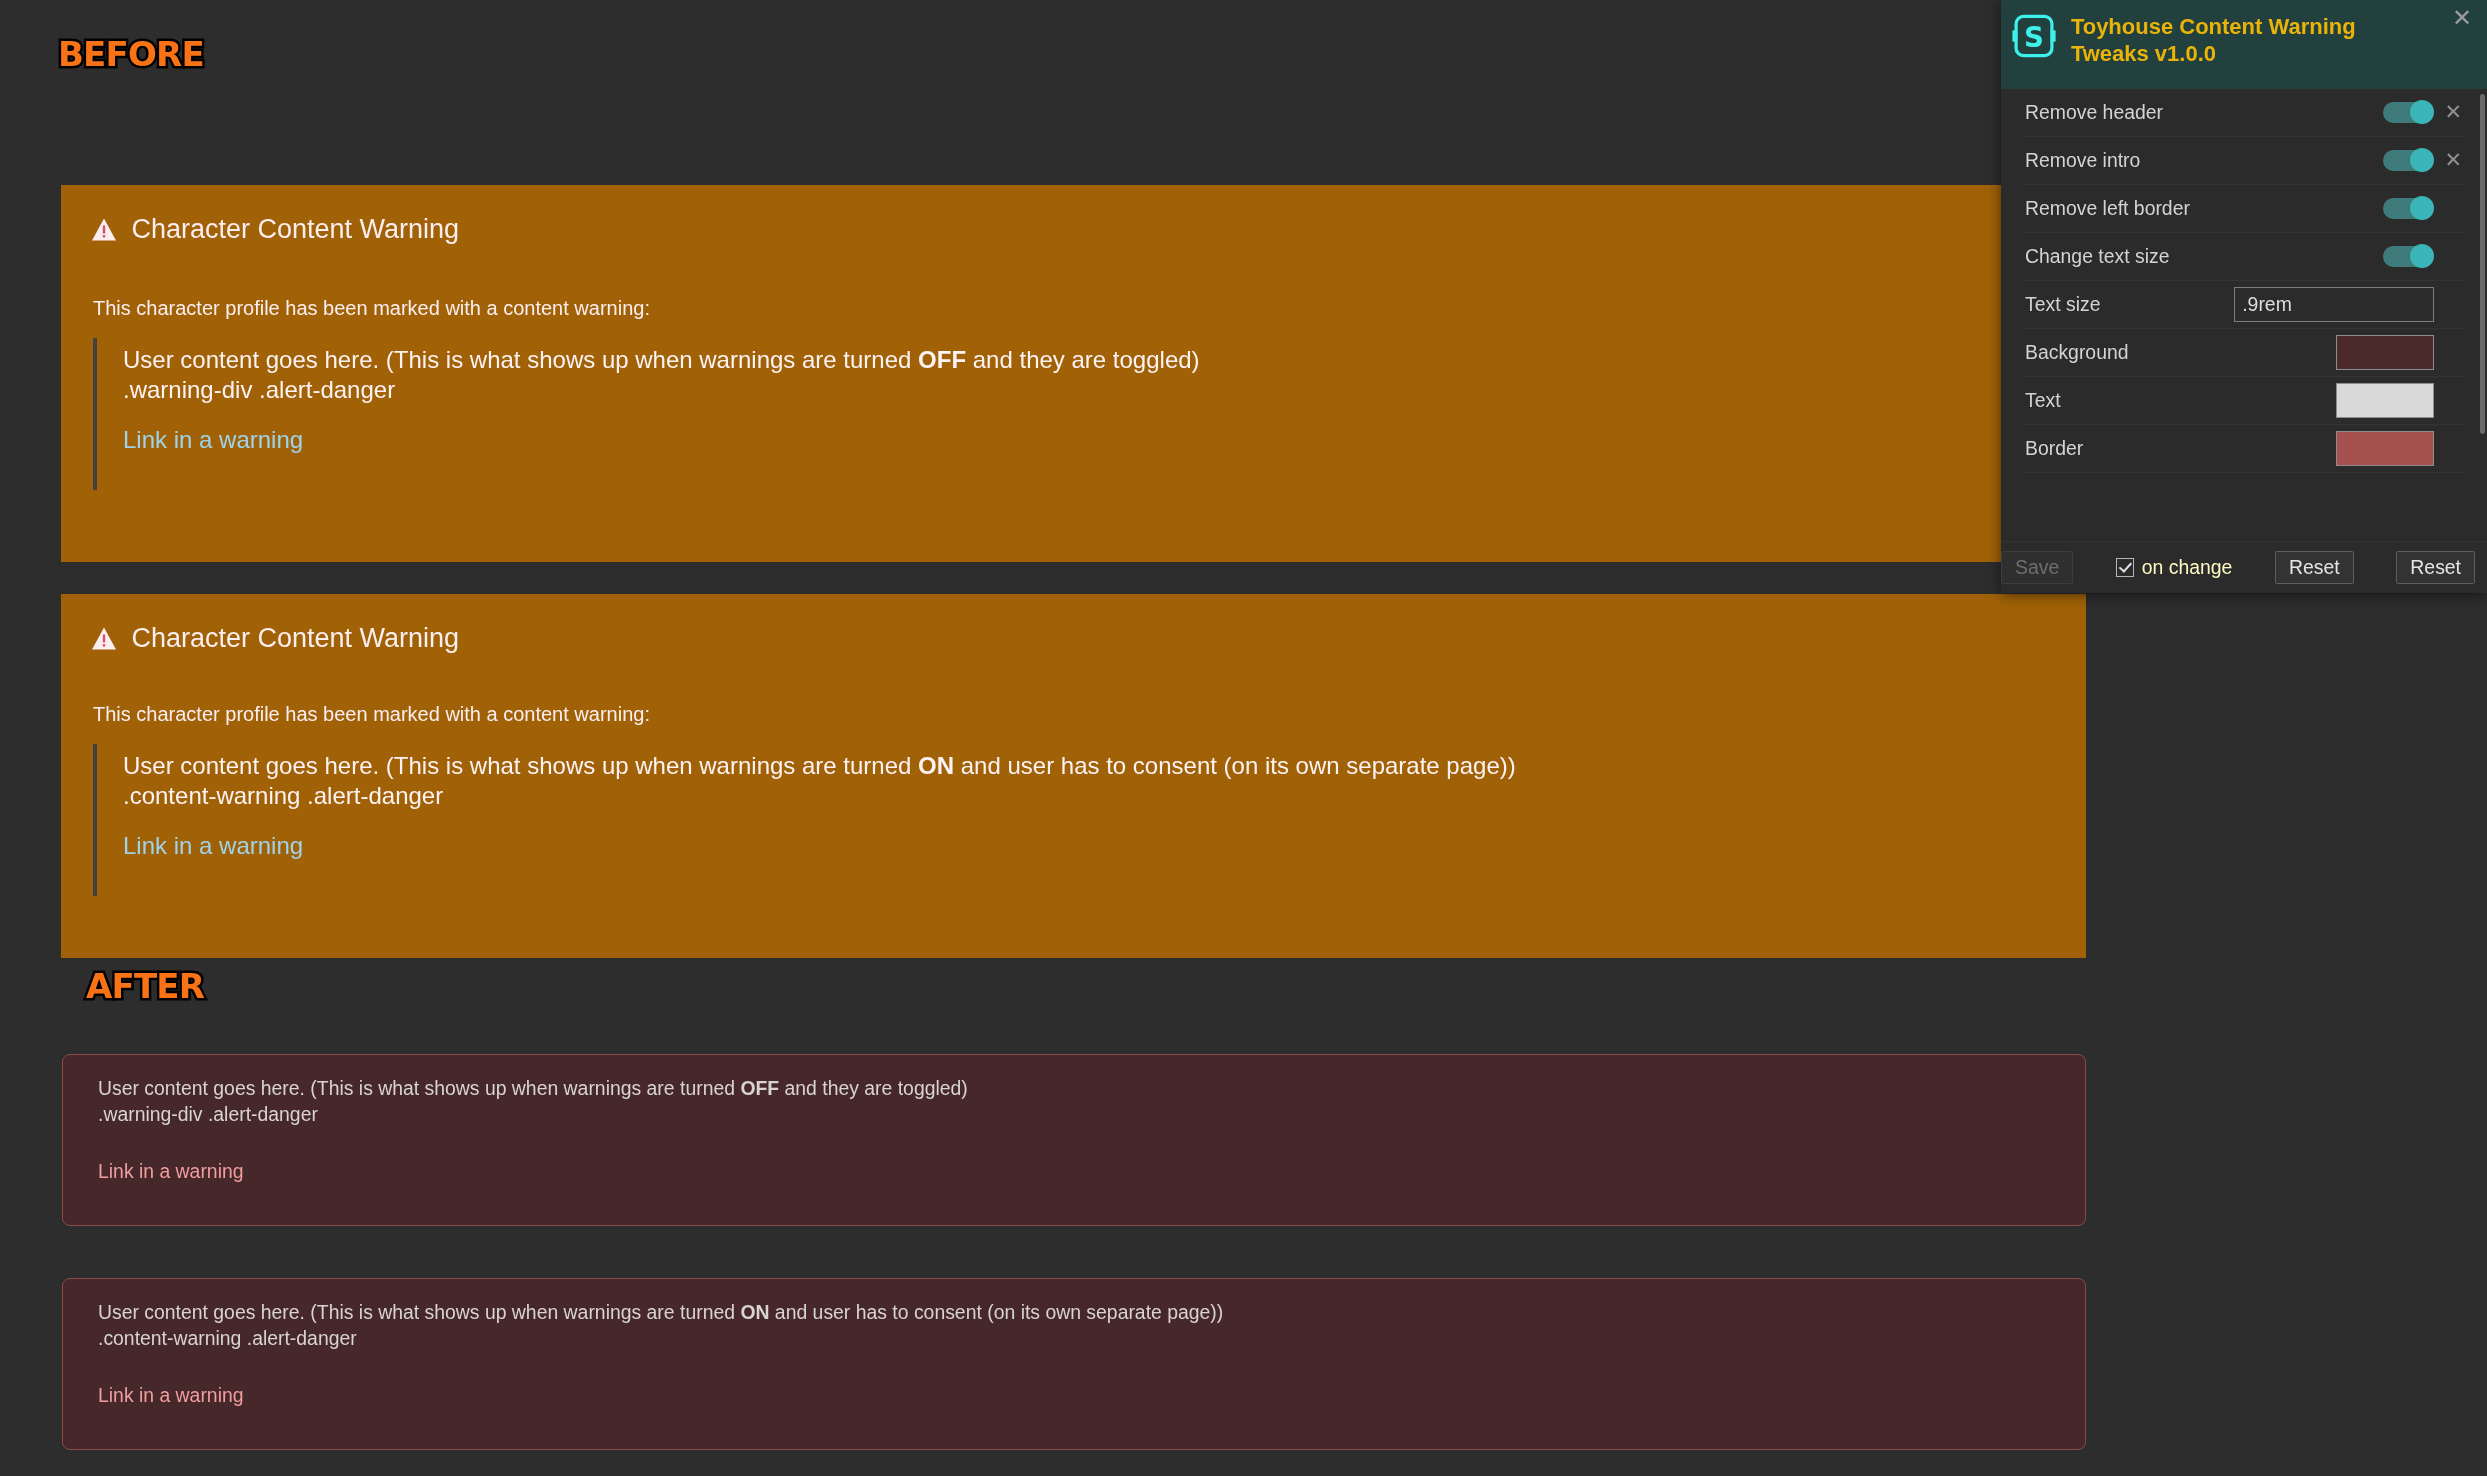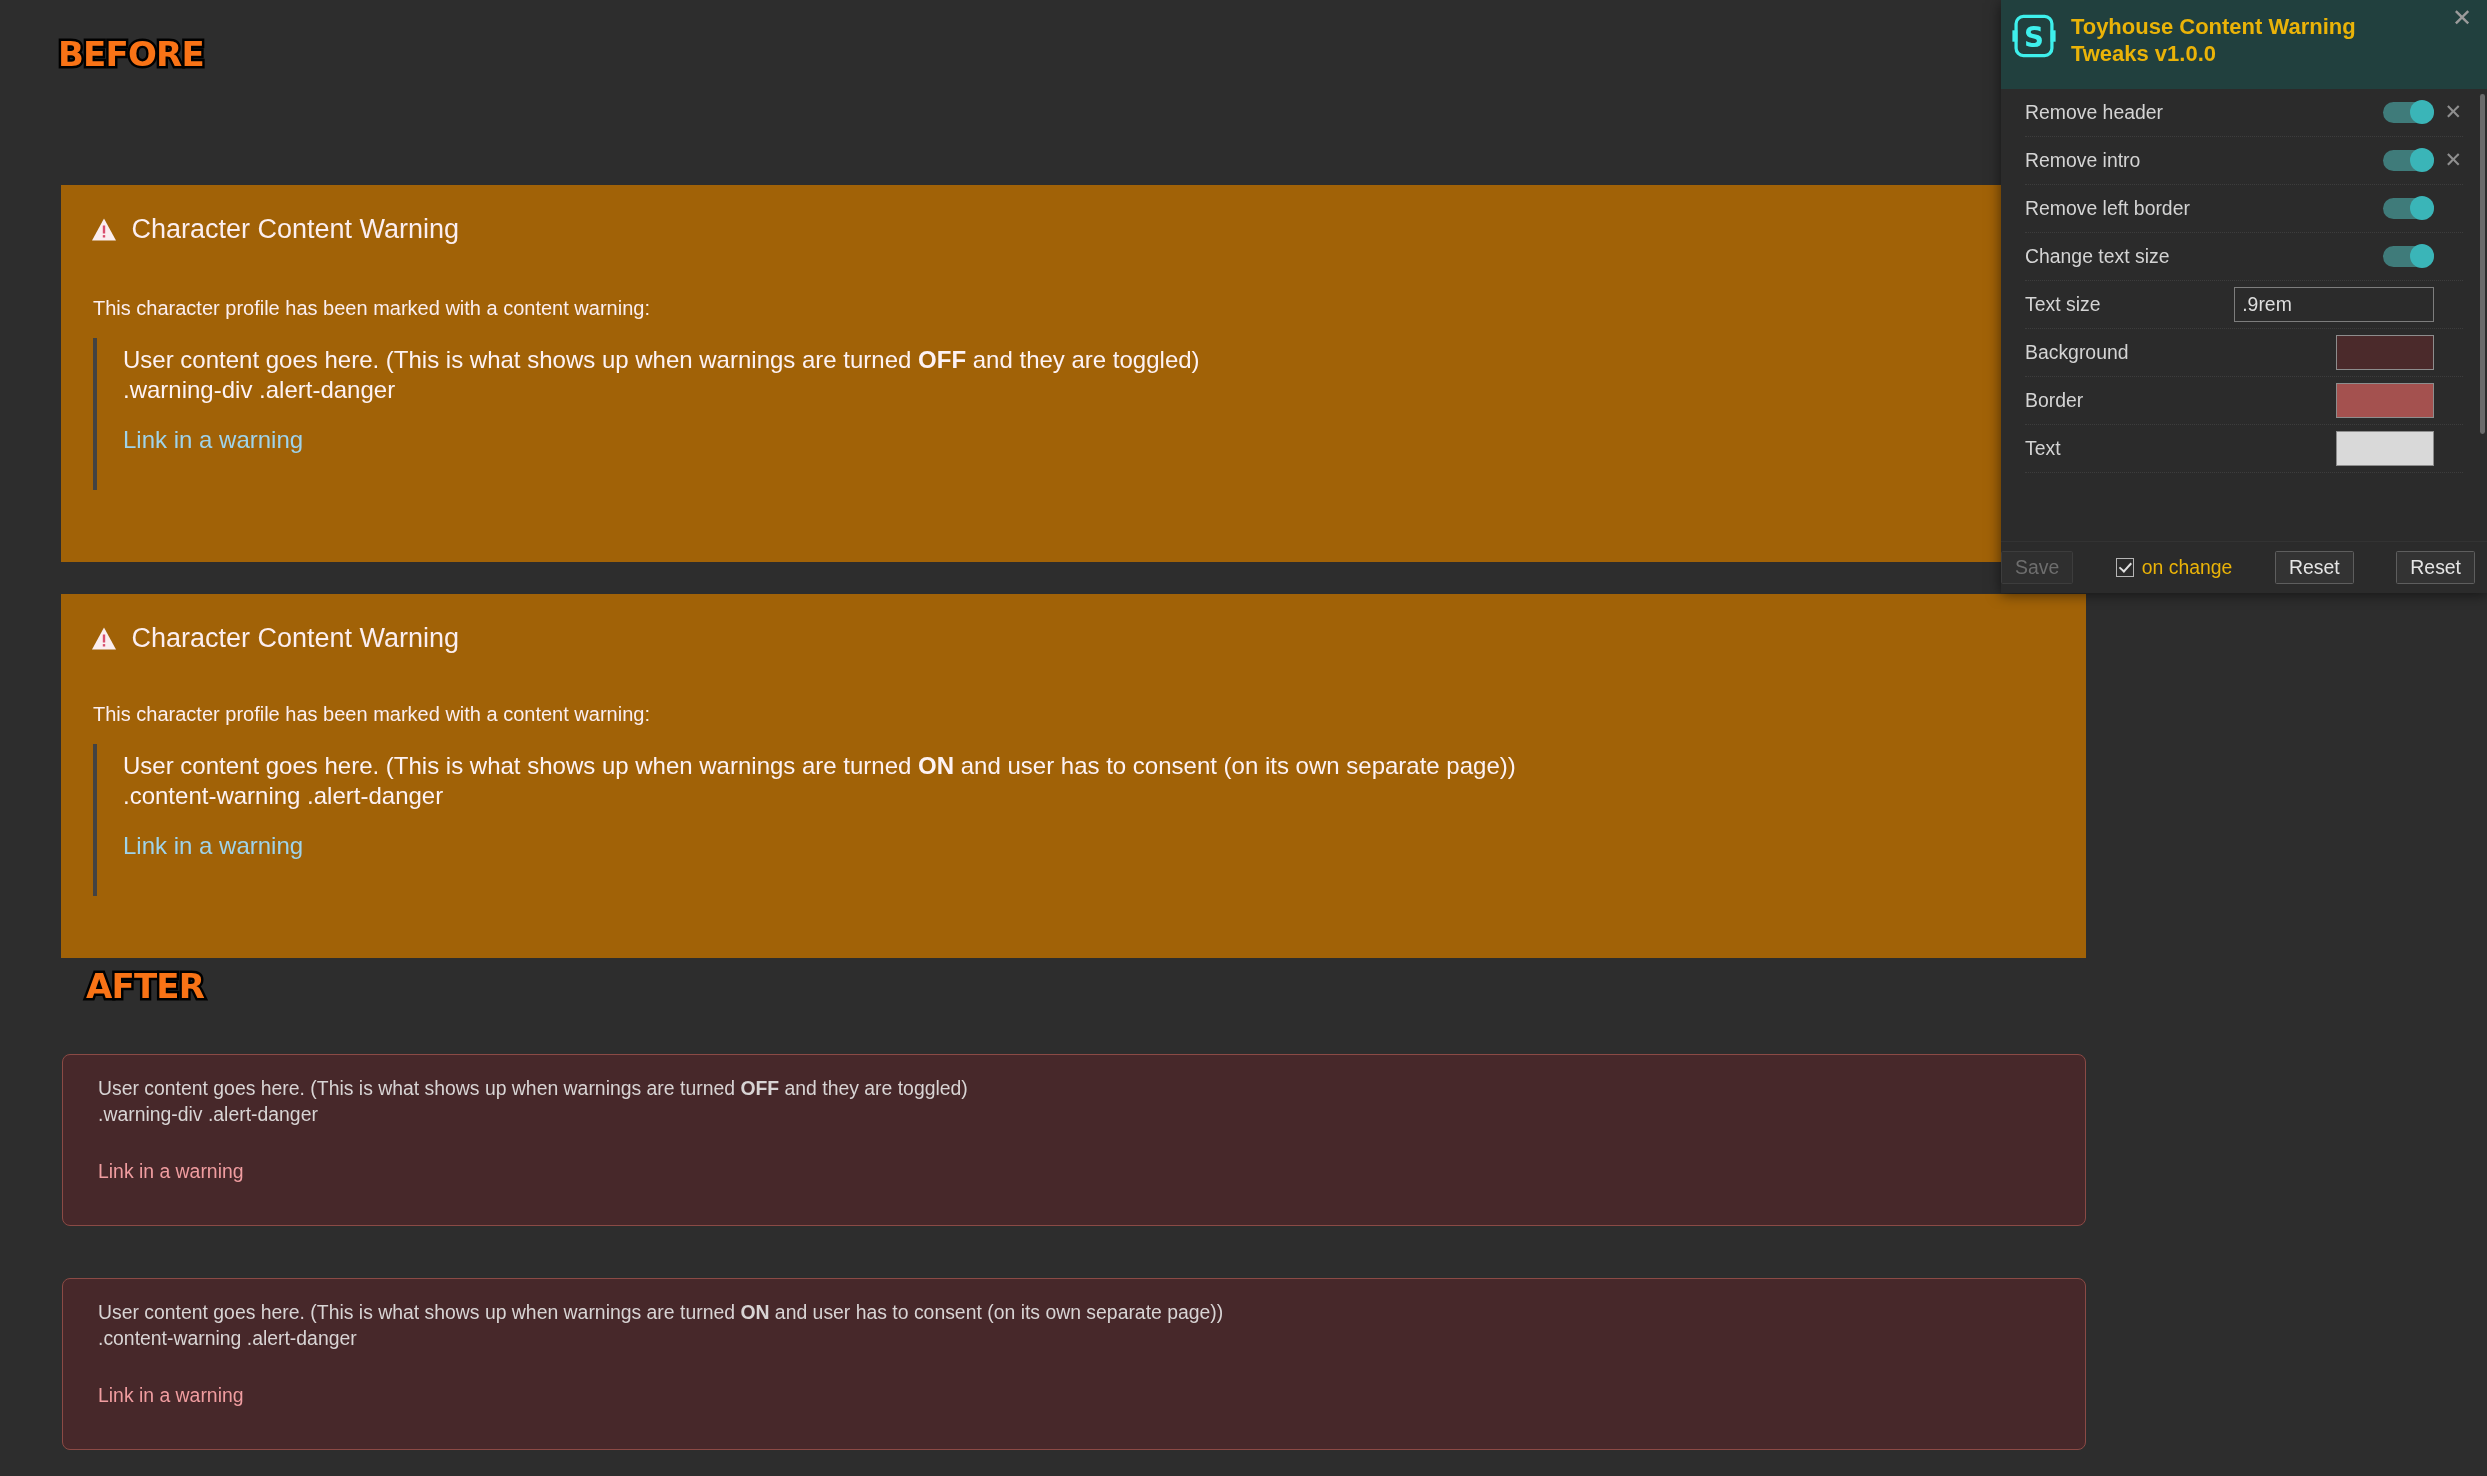--- a/index.html
+++ b/index.html
@@ -217,21 +217,21 @@
     background: #2b2b2b;
     position: relative;
   }
   .chk::after {
     content: "";
     position: absolute; left: 4.9px; top: 0.8px;
     width: 4.9px; height: 9.7px;
     border: solid #e2e2e2; border-width: 0 2.4px 2.4px 0;
     transform: rotate(42deg);
   }
-  .chk-label { font-size: 19.4px; color: #eab308; }
+  .chk-label { font-size: 19.4px; color: #fef9c3; }
 </style>
 </head>
 <body>
 
 <div id="page">
 
   <div id="before-heading" class="section-heading">BEFORE</div>
 
   <div id="before-card-1" class="before-card">
     <div class="cw-header">
@@ -343,31 +343,31 @@
 
       <div class="opt-row">
         <span class="opt-label">Background</span>
         <span class="opt-right">
           <span class="swatch" id="sw-bg" style="background: rgb(75, 42, 43);"></span>
           <span class="spacer-x"></span>
         </span>
       </div>
 
       <div class="opt-row">
+        <span class="opt-label">Text</span>
+        <span class="opt-right">
+          <span class="swatch" id="sw-text" style="background: rgb(217, 217, 217);"></span>
+          <span class="spacer-x"></span>
+        </span>
+      </div>
+
+      <div class="opt-row">
         <span class="opt-label">Border</span>
         <span class="opt-right">
           <span class="swatch" id="sw-border" style="background: rgb(164, 81, 79);"></span>
-          <span class="spacer-x"></span>
-        </span>
-      </div>
-
-      <div class="opt-row">
-        <span class="opt-label">Text</span>
-        <span class="opt-right">
-          <span class="swatch" id="sw-text" style="background: rgb(217, 217, 217);"></span>
           <span class="spacer-x"></span>
         </span>
       </div>
 
       <div class="panel-scrollbar"></div>
     </div>
 
     <div class="panel-footer">
       <button class="btn disabled">Save</button>
       <span class="chk-wrap">

